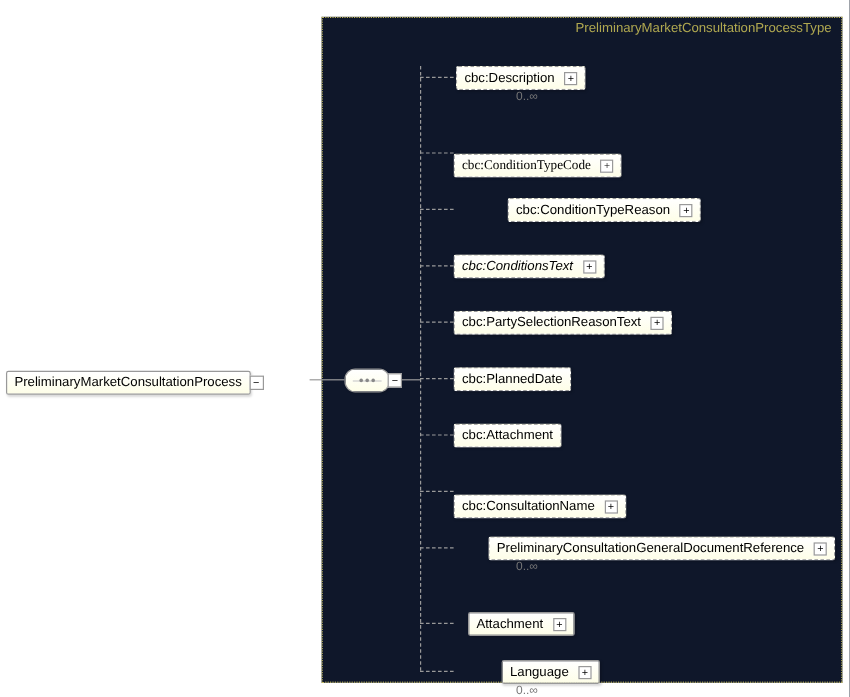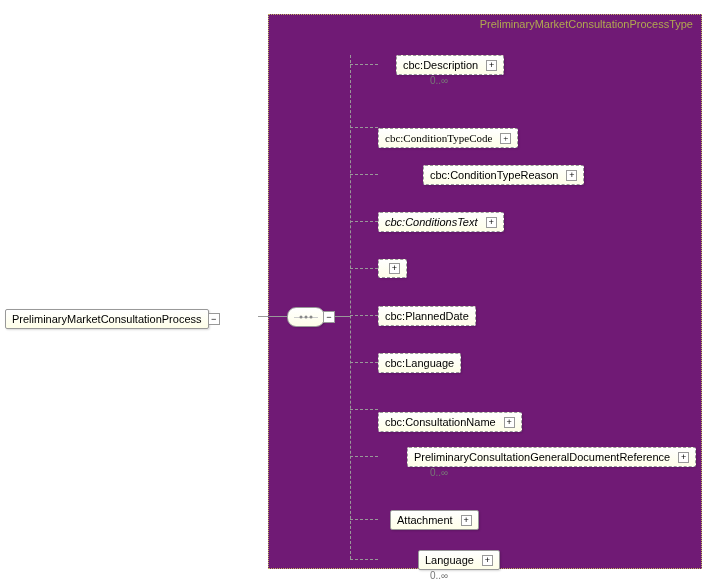--- a/index.html
+++ b/index.html
@@ -1,19 +1,19 @@
 <!DOCTYPE html>
 <html><head>
 <meta charset="utf-8">
 <style>
 body{margin:0;background:#fff;font-family:Tahoma,Arial,sans-serif;font-size:11px;color:#000;width:708px;height:581px;position:relative;overflow:hidden}
 .root-box{position:absolute;left:5px;top:309px;display:flex;align-items:center}
 .elem{background:linear-gradient(#fff,#fefee8);border:1px solid #999;border-radius:2px;padding:3px 6px;white-space:nowrap;box-shadow:1px 1px 2px rgba(0,0,0,.15)}
 .root-handle{width:10px;height:10px;border:1px solid #999;margin-left:-1px;display:flex;align-items:center;justify-content:center;font-size:9px;line-height:9px;background:#fff}
-.type-box{position:absolute;left:268px;top:14px;width:432px;height:553px;background:#701a75;border:1px dotted #c0b860}
+.type-box{position:absolute;left:268px;top:14px;width:432px;height:553px;background:#0f172a;border:1px dotted #c0b860}
 .type-label{position:absolute;top:3px;right:8px;color:#b0a850;font-size:11px}
 .seq-box{position:absolute;left:287px;top:307px;width:36px;height:18px;border:1px solid #999;border-radius:9px;background:linear-gradient(#fff,#fefee8);box-shadow:1px 1px 2px rgba(0,0,0,.15)}
 .seq-inner{position:absolute;left:50%;top:50%;transform:translate(-50%,-50%);display:flex;gap:2px}
 .seq-inner span{width:3px;height:3px;background:#888;border-radius:50%}
 .seq-line{position:absolute;left:6px;right:6px;top:50%;height:1px;background:#ccc}
 .seq-handle{position:absolute;left:323px;top:311px;width:10px;height:10px;border:1px solid #999;background:#fff;display:flex;align-items:center;justify-content:center;font-size:9px}
 .hline{position:absolute;height:1px;background:#999}
 .dline{position:absolute;border-top:1px dashed #999}
 .vdash{position:absolute;width:0;border-left:1px dashed #999}
 .child{position:absolute;display:flex;align-items:center}
@@ -47,21 +47,21 @@
     </div>
 </div>
 <div class="seq-handle">−</div>
 
 <div class="hline" style="left:335px;top:316px;width:15px"></div>
 
 <div class="vdash" style="left:350px;top:55px;height:504px"></div>
 
 <div id="children">
     <div class="dline" style="left: 350px; top: 64px; width: 28px;"></div>
-    <div class="child" style="left: 376px; top: 55px; padding-left: 20px;">
+    <div class="child" style="left: 360px; top: 55px; padding-left: 20px;">
       <div class="elem dash-elem">
         <span>cbc:Description</span>
         <span class="exp">+</span>
       </div>
     </div>
     <div class="card" style="left: 430px; top: 75px;">0..∞</div>
     <div class="dline" style="left: 350px; top: 127px; width: 28px;"></div>
     <div class="child" style="left: 378px; top: 128px; font-family: Liberation Serif, serif;">
       <div class="elem dash-elem">
         <span>cbc:ConditionTypeCode</span>
@@ -78,33 +78,34 @@
     <div class="dline" style="left: 350px; top: 221px; width: 28px;"></div>
     <div class="child" style="left: 378px; top: 212px; font-style: italic;">
       <div class="elem dash-elem">
         <span>cbc:ConditionsText</span>
         <span class="exp">+</span>
       </div>
     </div>
     <div class="dline" style="left: 350px; top: 268px; width: 28px;"></div>
     <div class="child" style="left: 378px; top: 259px;">
       <div class="elem dash-elem">
+        <span>cbc:PartySelectionReasonText</span>
         <span class="exp">+</span>
       </div>
     </div>
     <div class="dline" style="left: 350px; top: 315px; width: 28px;"></div>
     <div class="child" style="left: 378px; top: 306px;">
       <div class="elem dash-elem">
         <span>cbc:PlannedDate</span>
       </div>
     </div>
     <div class="dline" style="left: 350px; top: 362px; width: 28px;"></div>
     <div class="child" style="left: 378px; top: 353px;">
       <div class="elem dash-elem">
-        <span>cbc:Language</span>
+        <span>cbc:Attachment</span>
       </div>
     </div>
     <div class="dline" style="left: 350px; top: 409px; width: 28px;"></div>
     <div class="child" style="left: 378px; top: 400px; margin-top: 12px;">
       <div class="elem dash-elem">
         <span>cbc:ConsultationName</span>
         <span class="exp">+</span>
       </div>
     </div>
     <div class="dline" style="left: 350px; top: 456px; width: 28px;"></div>

